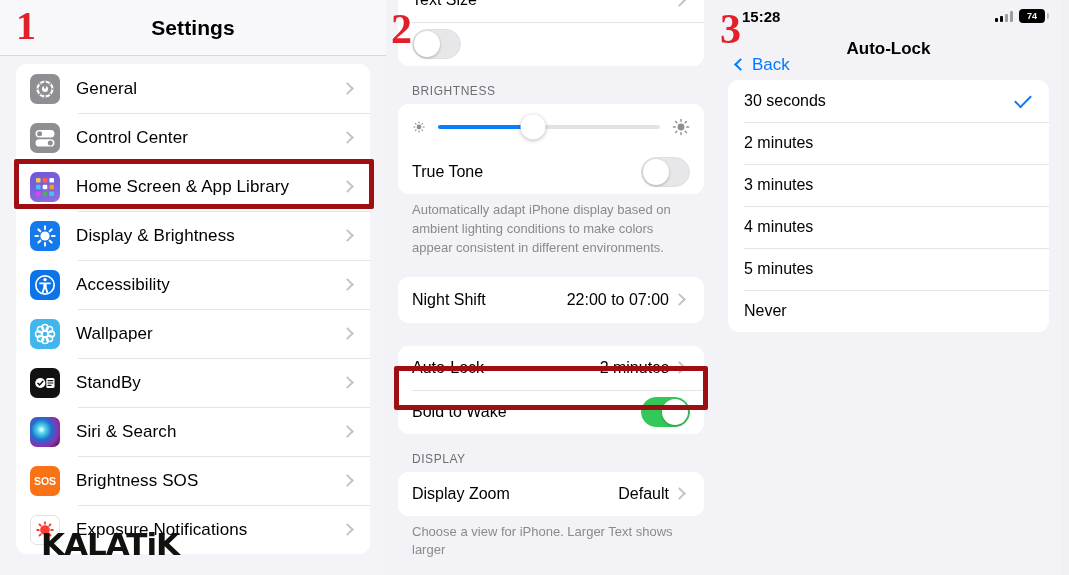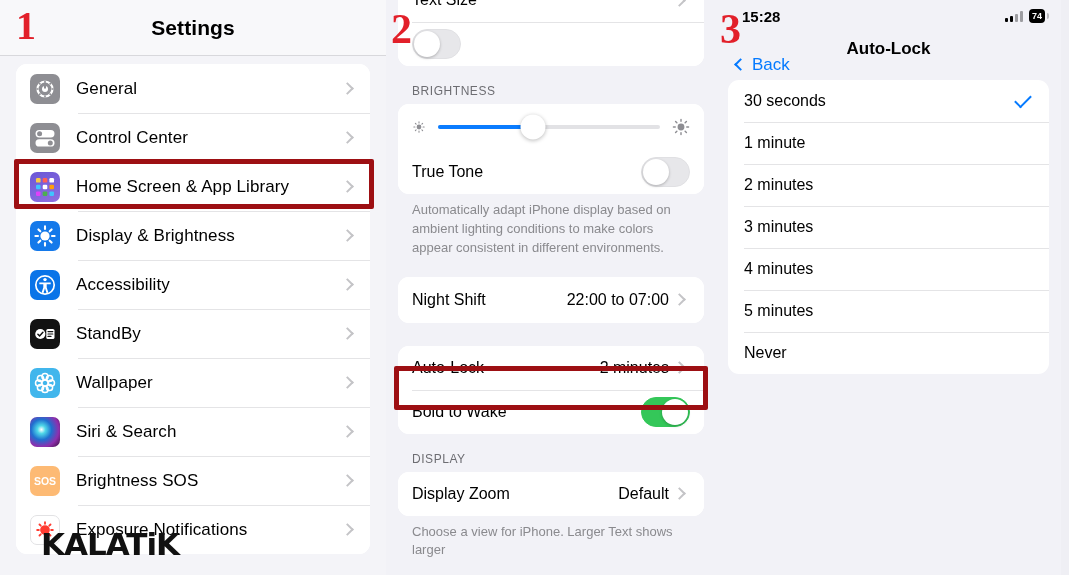--- a/index.html
+++ b/index.html
@@ -71,21 +71,21 @@
 
   
   .ic-gray   { background: #8e8e93; }
   .ic-blue   { background: #1479ea; }
   .ic-purple { background: linear-gradient(160deg,#6b57d6,#8f6fe0); }
   .ic-blue2  { background: #0a74e8; }
   .ic-cyan   { background: #41b6ec; }
   .ic-black  { background: #121212; }
   .ic-siri   { background: radial-gradient(circle at 38% 42%, #ffffff 0%, #4fd7e8 16%, #1f6fcf 40%, #8e2fae 68%, #3a0e3f 100%); }
   .ic-green  { background: #3bbf5e; }
-  .ic-red    { background: #fdba74; }
+  .ic-red    { background: #f97316; }
   .ic-white  { background: #ffffff; border:1px solid #e2e2e4;}
 
   .glyph { width: 100%; height: 100%; display:block; }
 
   
   .hl {
     position: absolute;
     border: 5px solid #9d0f13;
     border-radius: 2px;
     pointer-events: none;
@@ -176,21 +176,21 @@
   
   #panel-autolock { width: 345px; background: #f2f2f7; }
   .statusbar {
     height: 32px; display: flex; align-items: center;
     padding: 0 16px 0 26px; font-size: 15px; font-weight: bold; color:#000;
   }
   .sb-right { margin-left: auto; display:flex; align-items:center; gap:6px; }
   .cell-bars { display:flex; align-items:flex-end; gap:2px; height:11px; }
   .cell-bars i { display:block; width:3px; background:#000; border-radius:1px; }
   .batt {
-    width: 16px; height: 14px; border-radius: 4px; background:#000;
+    width: 26px; height: 14px; border-radius: 4px; background:#000;
     display:flex; align-items:center; justify-content:center;
     color:#fff; font-size:9px; font-weight:bold; position:relative;
   }
   .batt::after {
     content:""; position:absolute; right:-4px; top:4px;
     width:2px; height:6px; background:#b9b9bd; border-radius:0 2px 2px 0;
   }
   .al-nav {
     height: 34px; display:flex; align-items:center; position:relative;
     padding: 0 16px 0 20px;
@@ -315,55 +315,55 @@
                 <circle cx="15" cy="9.6" r="1.7"></circle>
                 <path d="M9.3 12.4h11.4v1.8h-4v3.2l1.7 5.2-1.8.6-1.6-5-1.6 5-1.8-.6 1.7-5.2v-3.2h-4z"></path>
               </g>
             </svg>
         </span>
         <span class="lbl">Accessibility</span>
         <span class="chev"></span>
       </div>
 
       <div class="row">
-        <span class="ico ic-black">
-          <svg class="glyph" viewBox="0 0 30 30">
-            <circle cx="10.3" cy="15" r="5.1" fill="#fff"></circle>
-            <path d="M7.9 15.2l1.7 1.7 3.3-3.6" fill="none" stroke="#121212" stroke-width="1.5" stroke-linecap="round"></path>
-            <rect x="16.3" y="9.9" width="8.2" height="10.2" rx="1.6" fill="#fff"></rect>
-            <g stroke="#121212" stroke-width="1.2" stroke-linecap="round">
-                <path d="M18 12.6h4.8M18 15h4.8M18 17.4h3"></path>
-              </g>
-          </svg>
-        </span>
-        <span class="lbl">StandBy</span>
-        <span class="chev"></span>
-      </div>
-
-      <div class="row">
         <span class="ico ic-cyan">
           <svg class="glyph" viewBox="0 0 30 30">
               <g fill="none" stroke="#fff" stroke-width="1.5">
             <circle cx="15" cy="15" r="3.1"></circle>
             <circle cx="15" cy="8.6" r="3.1"></circle>
                 <circle cx="15" cy="21.4" r="3.1"></circle>
             <circle cx="8.6" cy="15" r="3.1"></circle>
                 <circle cx="21.4" cy="15" r="3.1"></circle>
             <circle cx="10.5" cy="10.5" r="3.1"></circle>
                 <circle cx="19.5" cy="19.5" r="3.1"></circle>
             <circle cx="19.5" cy="10.5" r="3.1"></circle>
                 <circle cx="10.5" cy="19.5" r="3.1"></circle>
           </g>
             </svg>
         </span>
         <span class="lbl">Wallpaper</span>
         <span class="chev"></span>
       </div>
 
       <div class="row">
+        <span class="ico ic-black">
+          <svg class="glyph" viewBox="0 0 30 30">
+            <circle cx="10.3" cy="15" r="5.1" fill="#fff"></circle>
+            <path d="M7.9 15.2l1.7 1.7 3.3-3.6" fill="none" stroke="#121212" stroke-width="1.5" stroke-linecap="round"></path>
+            <rect x="16.3" y="9.9" width="8.2" height="10.2" rx="1.6" fill="#fff"></rect>
+            <g stroke="#121212" stroke-width="1.2" stroke-linecap="round">
+                <path d="M18 12.6h4.8M18 15h4.8M18 17.4h3"></path>
+              </g>
+          </svg>
+        </span>
+        <span class="lbl">StandBy</span>
+        <span class="chev"></span>
+      </div>
+
+      <div class="row">
         <span class="ico ic-siri"></span>
         <span class="lbl">Siri &amp; Search</span>
         <span class="chev"></span>
       </div>
 
 
       <div class="row">
         <span class="ico ic-red">
           <svg class="glyph" viewBox="0 0 30 30">
               <text x="15" y="19.2" font-family="Liberation Sans, sans-serif" font-size="10.5" font-weight="bold" fill="#fff" text-anchor="middle">SOS</text>
@@ -513,23 +513,20 @@
       </span>
       <span class="al-title">Auto-Lock</span>
     </div>
 
     <div class="opt-grp">
       <div class="opt">
         <span>30 seconds</span>
         <span class="check"></span>
       </div>
       <div class="opt">
-        <span>1 minute</span>
-      </div>
-      <div class="opt">
         <span>2 minutes</span>
       </div>
       <div class="opt">
         <span>3 minutes</span>
       </div>
       <div class="opt">
         <span>4 minutes</span>
       </div>
       <div class="opt">
         <span>5 minutes</span>

